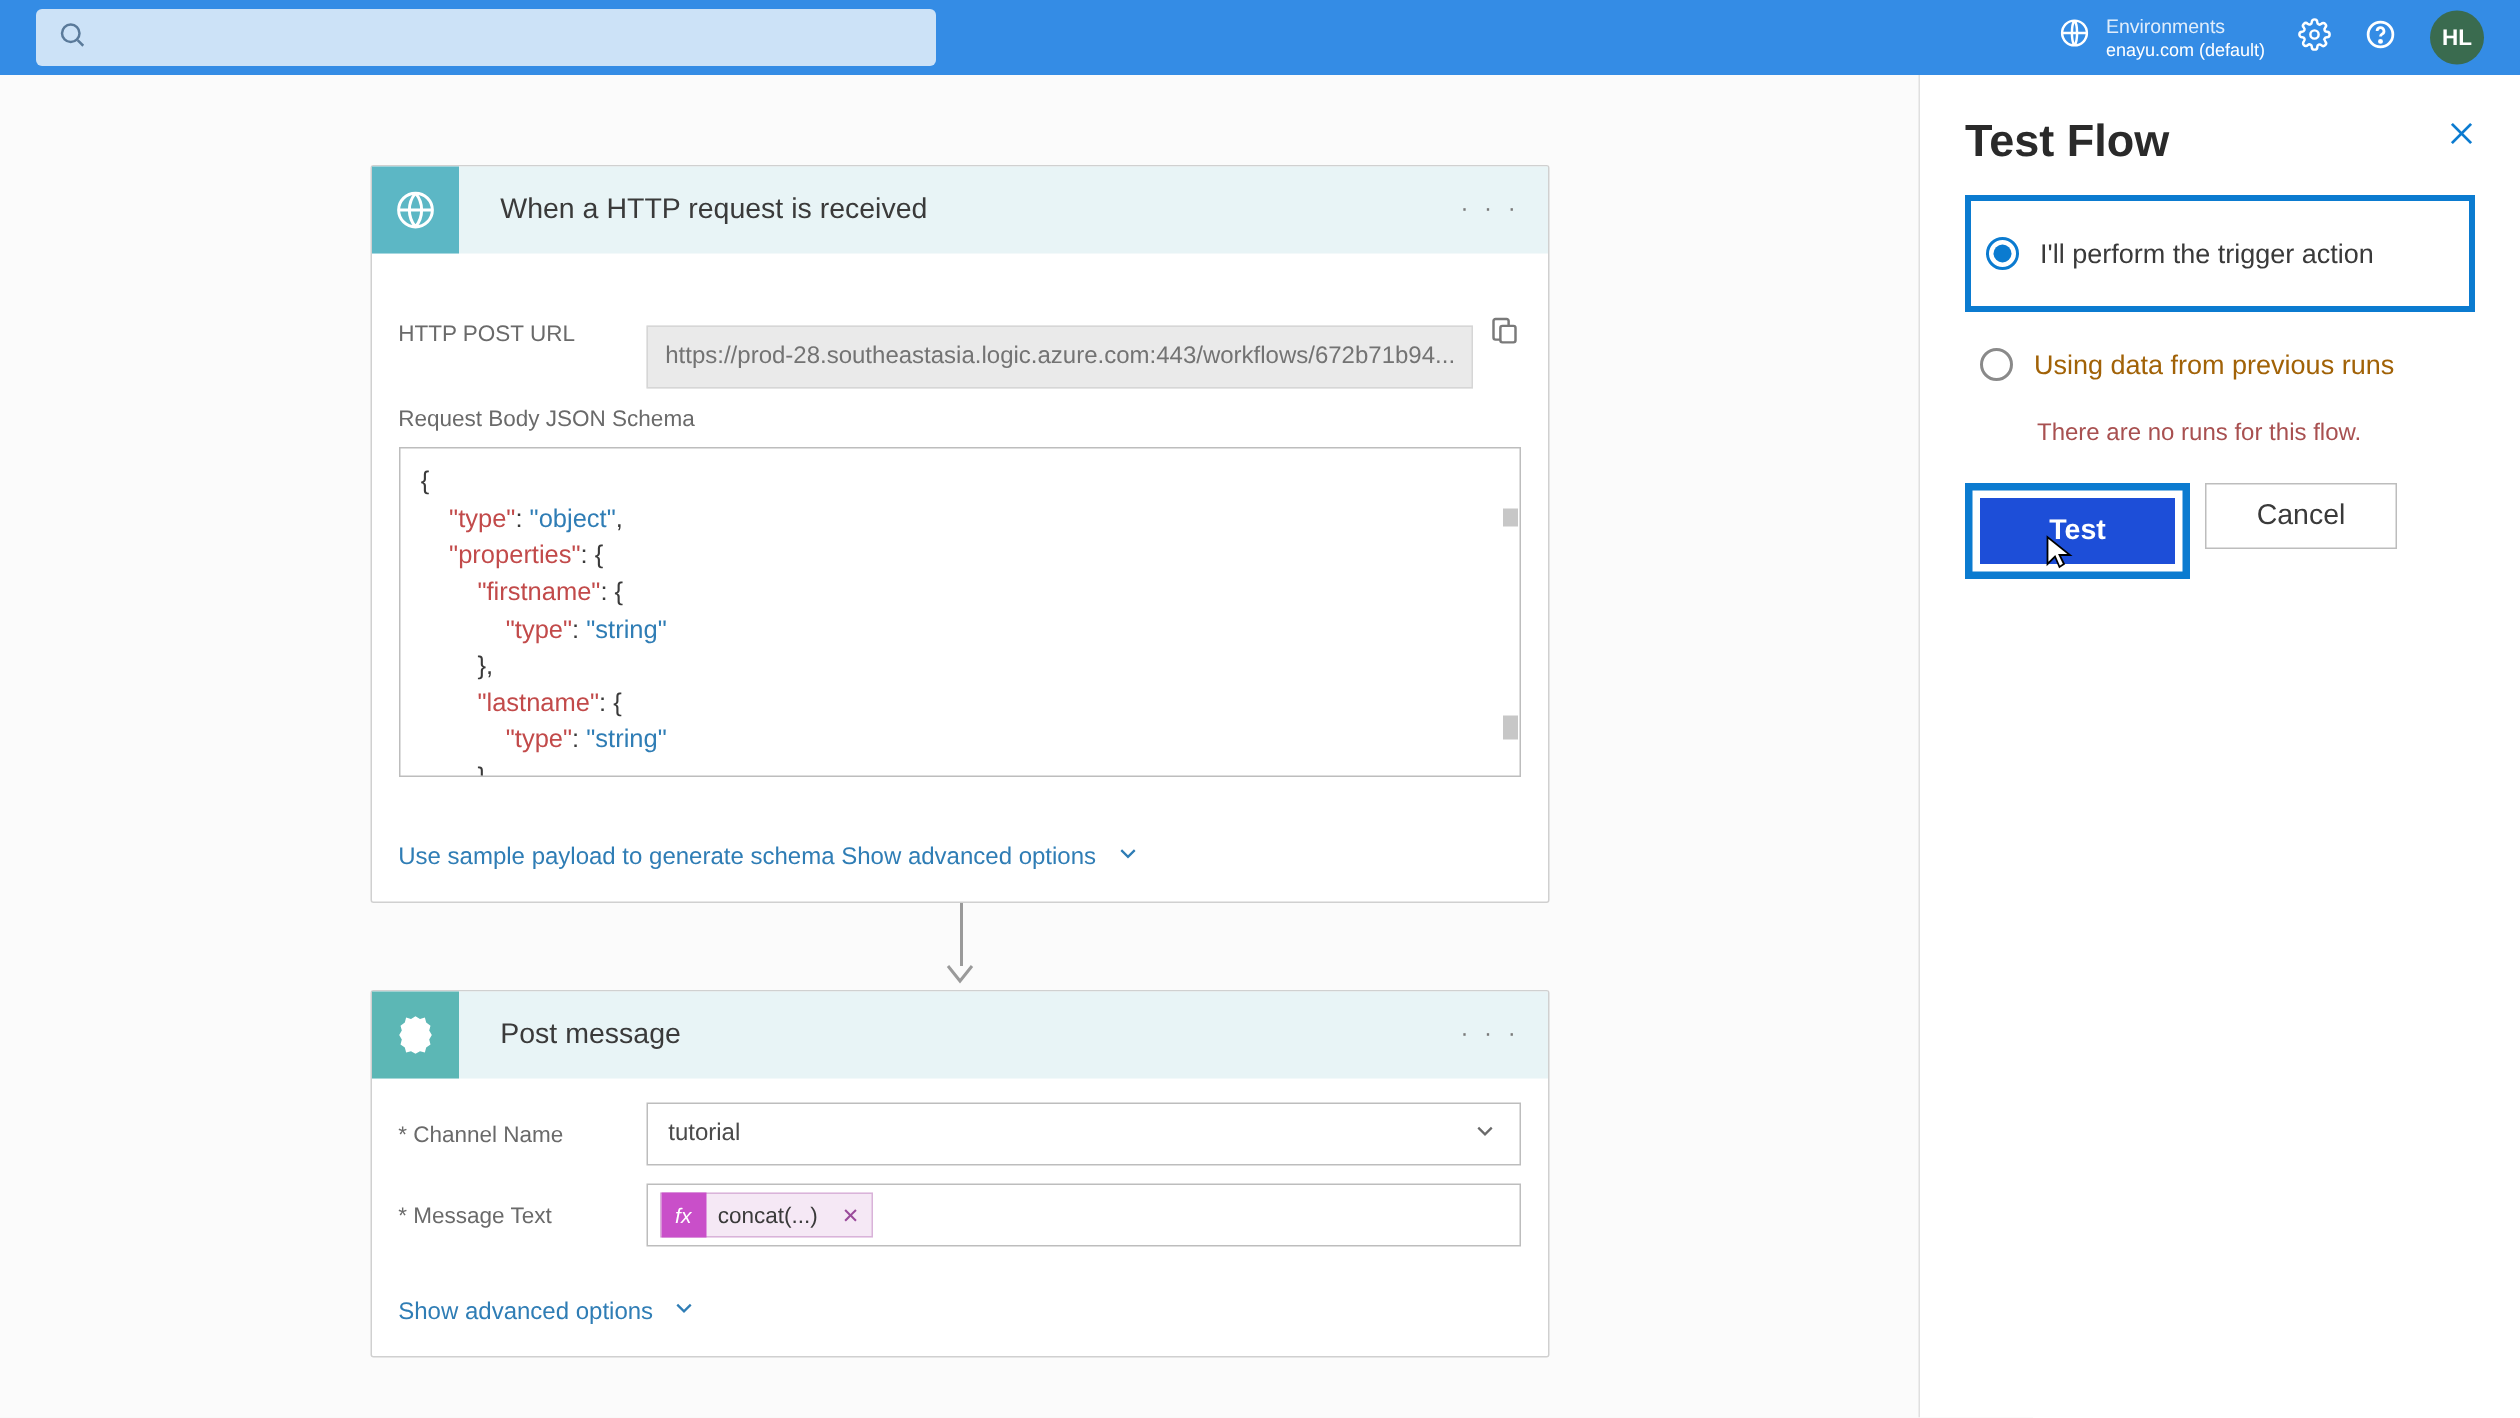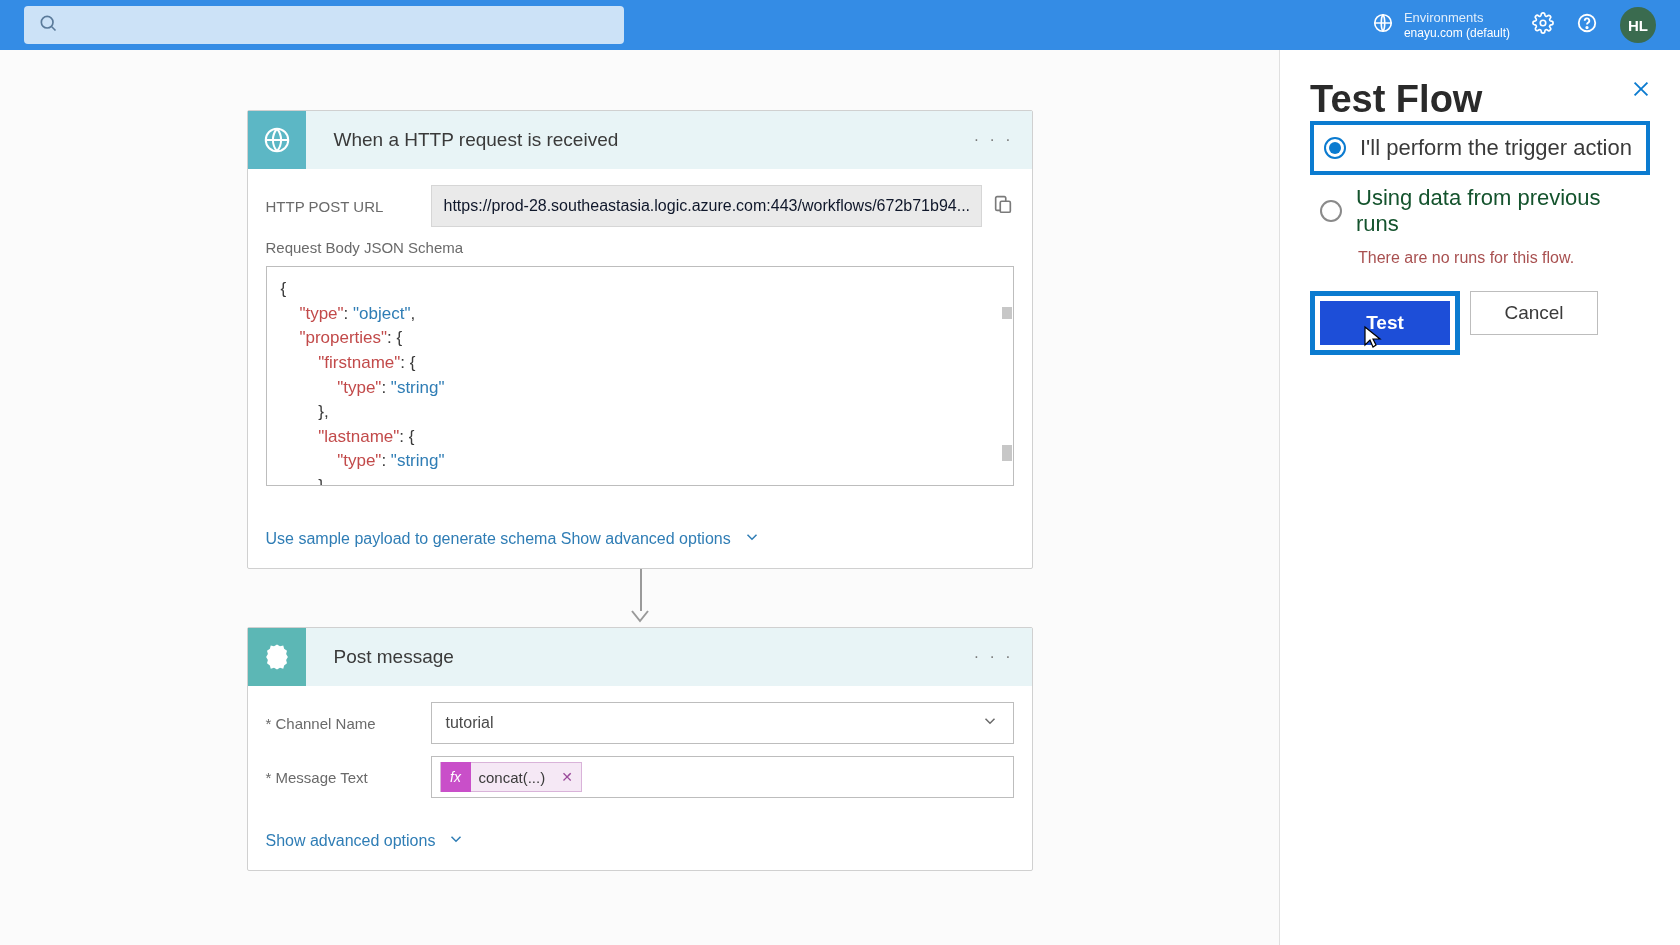--- a/index.html
+++ b/index.html
@@ -88,22 +88,22 @@
       flex: 1; padding-left: 28px; font-size: 19px; color: #3a3a3a;
     }
     .card-more {
       color: #7a7a7a; cursor: pointer; letter-spacing: 3px; font-size: 16px;
     }
     .card-body { padding: 16px 18px 18px 18px; }
     .field-row { display: flex; align-items: center; margin-bottom: 12px; }
     .field-label { width: 165px; font-size: 15px; color: #6a6a6a; }
     .url-input {
       flex: 1; height: 42px; background: #eaeaea; border: 1px solid #d6d6d6;
-      padding: 0 12px; font-size: 16px; color: #0f172a; display: flex; align-items: center;
-      overflow: hidden; white-space: nowrap;
+      padding: 0 12px; font-size: 16px; color: #737373; display: flex; align-items: center;
+      overflow: hidden; white-space: nowrap; margin-top: 32px;
     }
     .copy-icon { margin-left: 10px; color: #7a7a7a; cursor: pointer; }
     .schema-label { font-size: 15px; color: #6a6a6a; margin: 12px 0 10px 0; }
     .schema-editor {
       border: 1px solid #bdbdbd; height: 220px; padding: 10px 14px;
       font-family: Consolas, monospace; font-size: 17px; color: #3a3a3a;
       position: relative; overflow: hidden; line-height: 1.45;
     }
     .schema-editor .k { color: #c24a4a; }
     .schema-editor .v { color: #2f7db5; }
@@ -146,28 +146,28 @@
       font-style: italic; font-size: 14px;
     }
     .fx-text { padding: 0 8px; font-size: 15px; color: #3a3a3a; }
     .fx-close { padding: 0 8px; color: #9a4a9a; cursor: pointer; font-size: 14px; }
 
     
     .side-panel {
       width: 400px; background: #fff; padding: 28px 30px;
       position: relative;
     }
-    .panel-title { font-size: 38px; font-weight: 600; color: #2a2a2a; }
+    .panel-title { font-size: 30px; font-weight: 600; color: #2a2a2a; margin-bottom: 18px; }
     .close-x { position: absolute; top: 28px; right: 28px; color: #0b7bd0; cursor: pointer; }
     .radio-option {
-      display: flex; align-items: center; gap: 14px; padding: 10px 10px;
-      font-size: 22px; color: #3a3a3a;
+      display: flex; align-items: center; gap: 14px; padding: 24px 10px;
+      font-size: 18px; color: #3a3a3a;
     }
     .radio-option.highlight { border: 4px solid #0b7bd0; }
-    .radio-option.disabled { color: #14532d; }
+    .radio-option.disabled { color: #a16207; }
     .radio-circle {
       width: 22px; height: 22px; border-radius: 50%;
       border: 2px solid #8a8a8a; display: flex; align-items: center; justify-content: center;
       flex-shrink: 0;
     }
     .radio-circle.checked { border-color: #0b7bd0; }
     .radio-dot { width: 12px; height: 12px; border-radius: 50%; background: #0b7bd0; }
     .no-runs-note { color: #a85050; font-size: 16px; padding: 2px 10px 18px 48px; }
     .panel-buttons { display: flex; gap: 10px; margin-top: 6px; }
     .btn-wrap-highlight { border: 5px solid #0b7bd0; padding: 5px; display: inline-block; }

